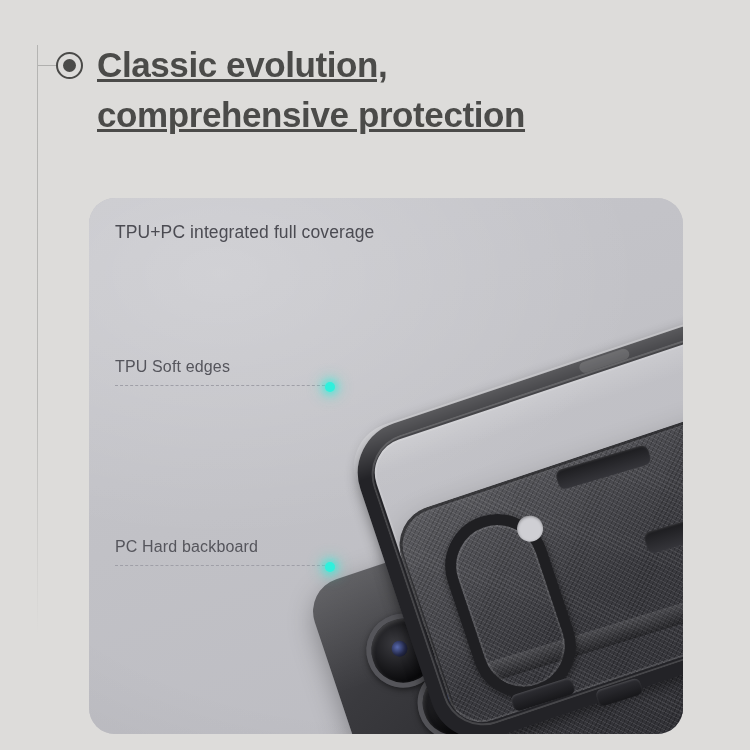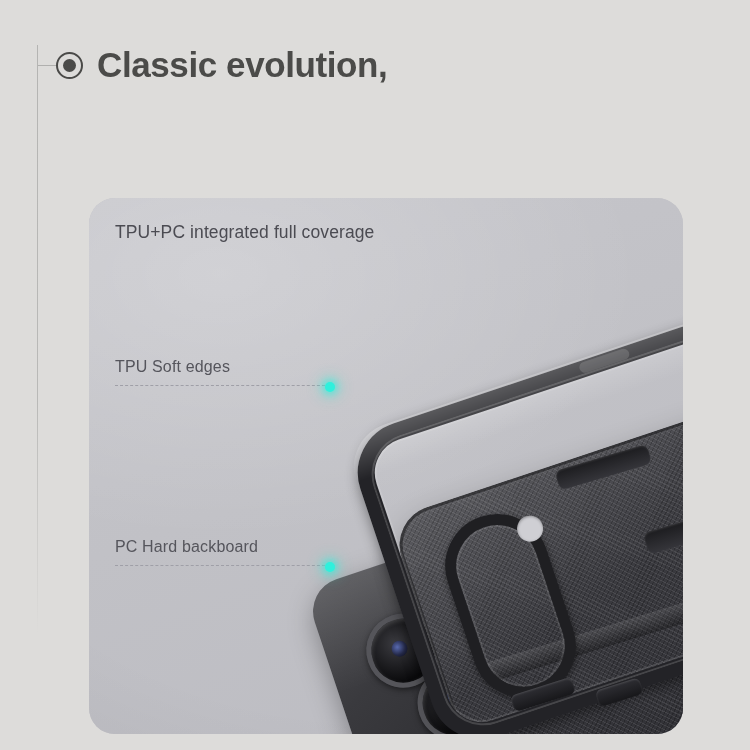--- a/index.html
+++ b/index.html
@@ -27,21 +27,21 @@
     border:2.5px solid #4a4a48; background:#dddcda;
   }
   .bullet-dot {
     position:absolute; left:50%; top:50%;
     width:13px; height:13px; margin:-6.5px 0 0 -6.5px;
     border-radius:50%; background:#4a4a48;
   }
   .headline {
     position:absolute; left:97px; top:40px; width:620px;
     font-size:35px; font-weight:bold; line-height:1.44;
-    letter-spacing:-0.4px; color:#4b4b49;
+    letter-spacing:-0.4px; color:#4b4b49;text-decoration:underline;
   }
   .headline .l2 { display:block; }
 
   
   .card {
     position:absolute; left:89px; top:198px;
     width:594px; height:536px;
     border-radius:26px; overflow:hidden;
     background:#c2c2c7;
   }
@@ -218,20 +218,21 @@
 <div id="stage">
 
   <div class="rail"></div>
   <div class="rail-stub"></div>
   <div class="bullet">
     <div class="bullet-dot"></div>
   </div>
 
   <h1 class="headline">
     <span>Classic evolution,</span>
+    <span class="l2">comprehensive protection</span>
   </h1>
 
   <div class="card">
     <div class="card-sheen"></div>
 
     <div class="card-title">TPU+PC integrated full coverage</div>
 
     <div class="product">
 
       <div class="phone-body">

